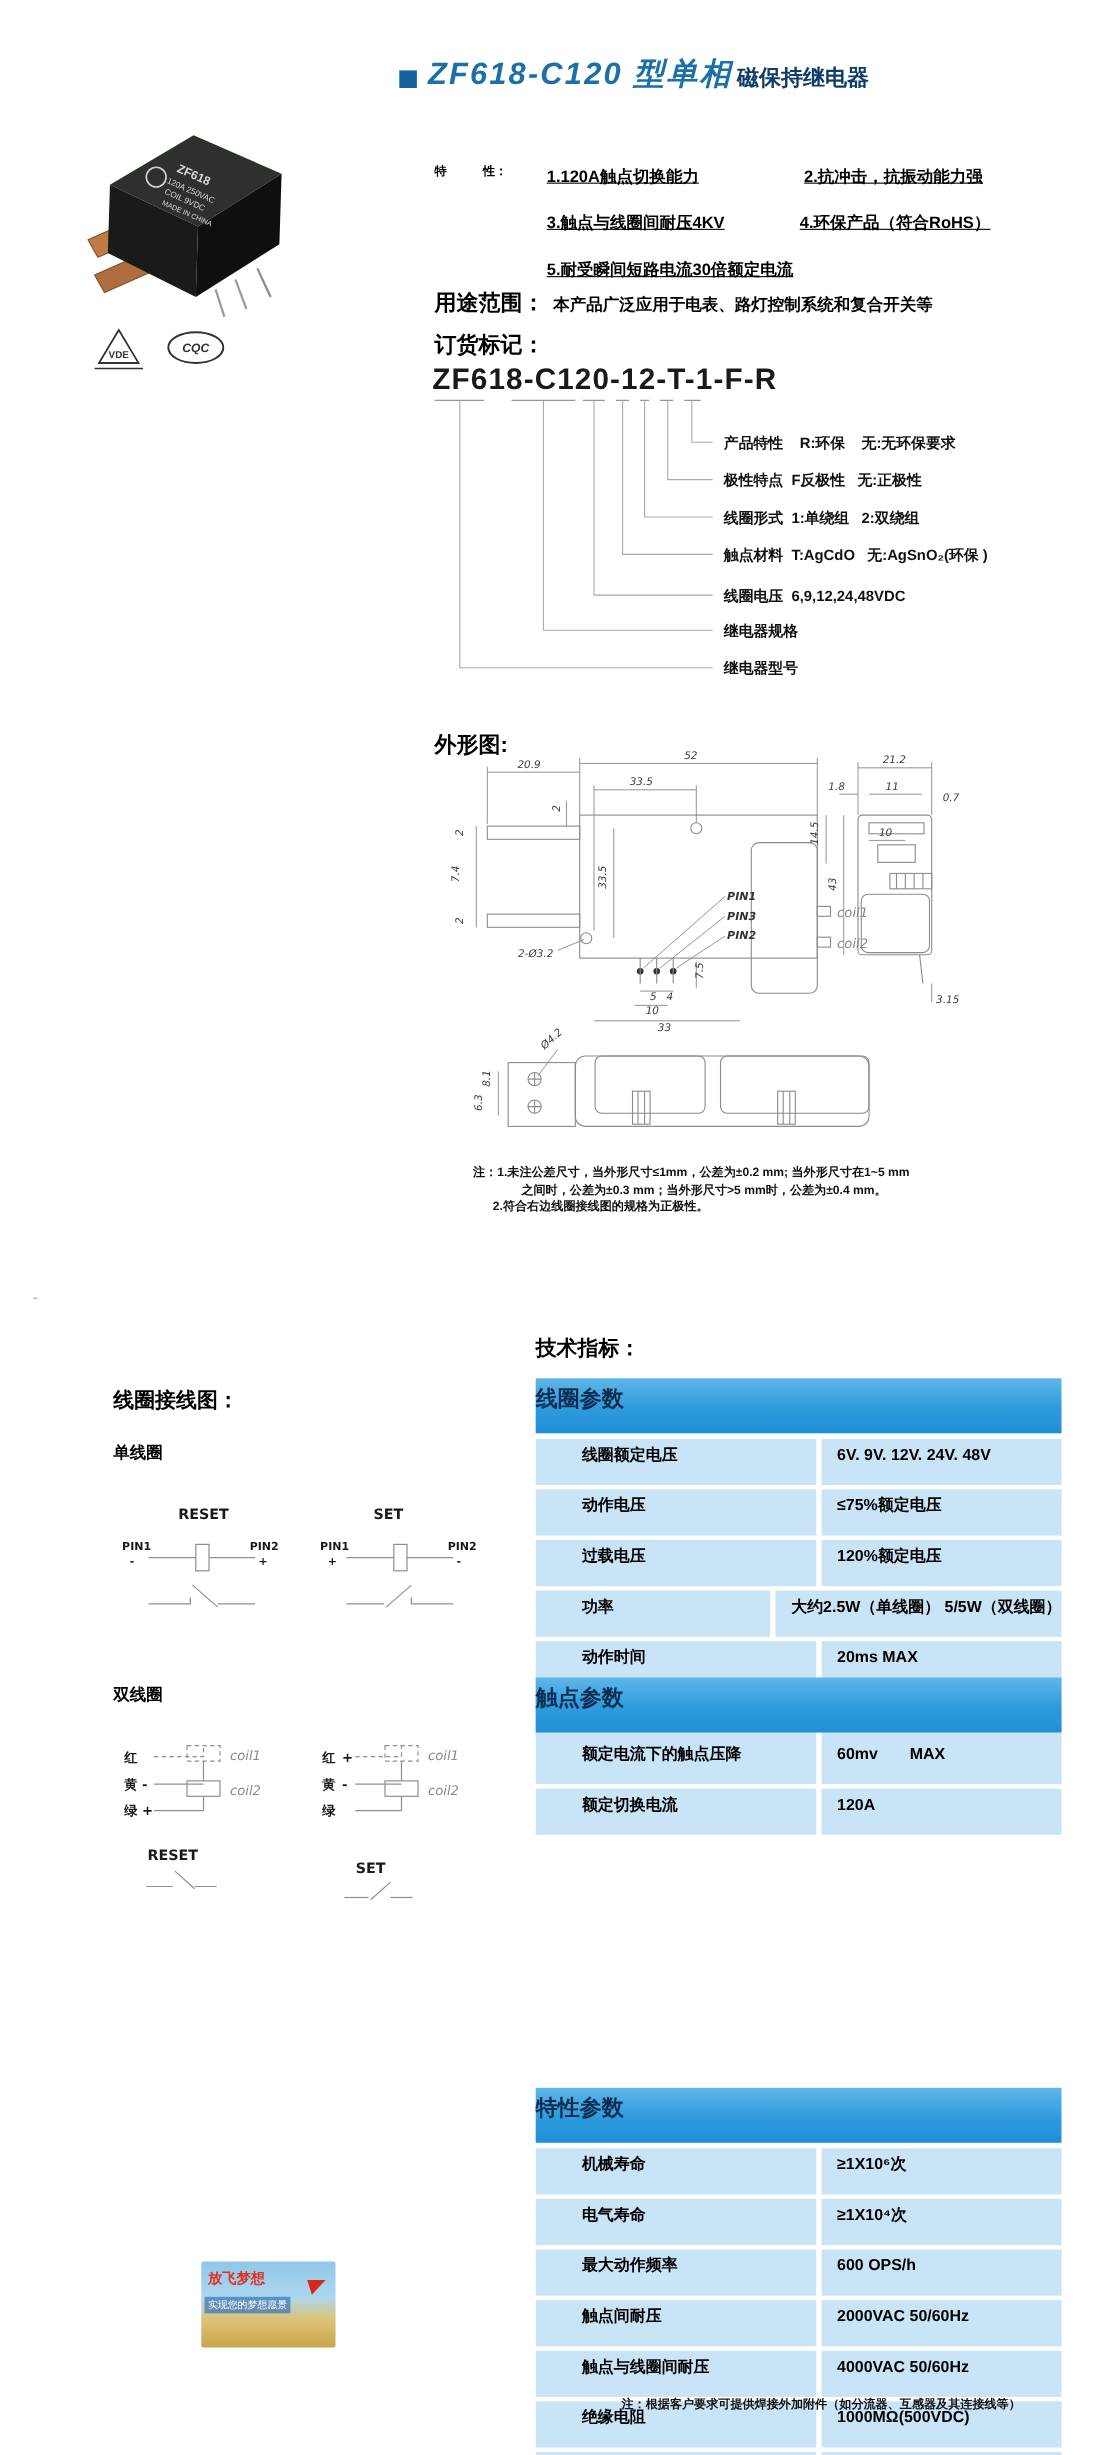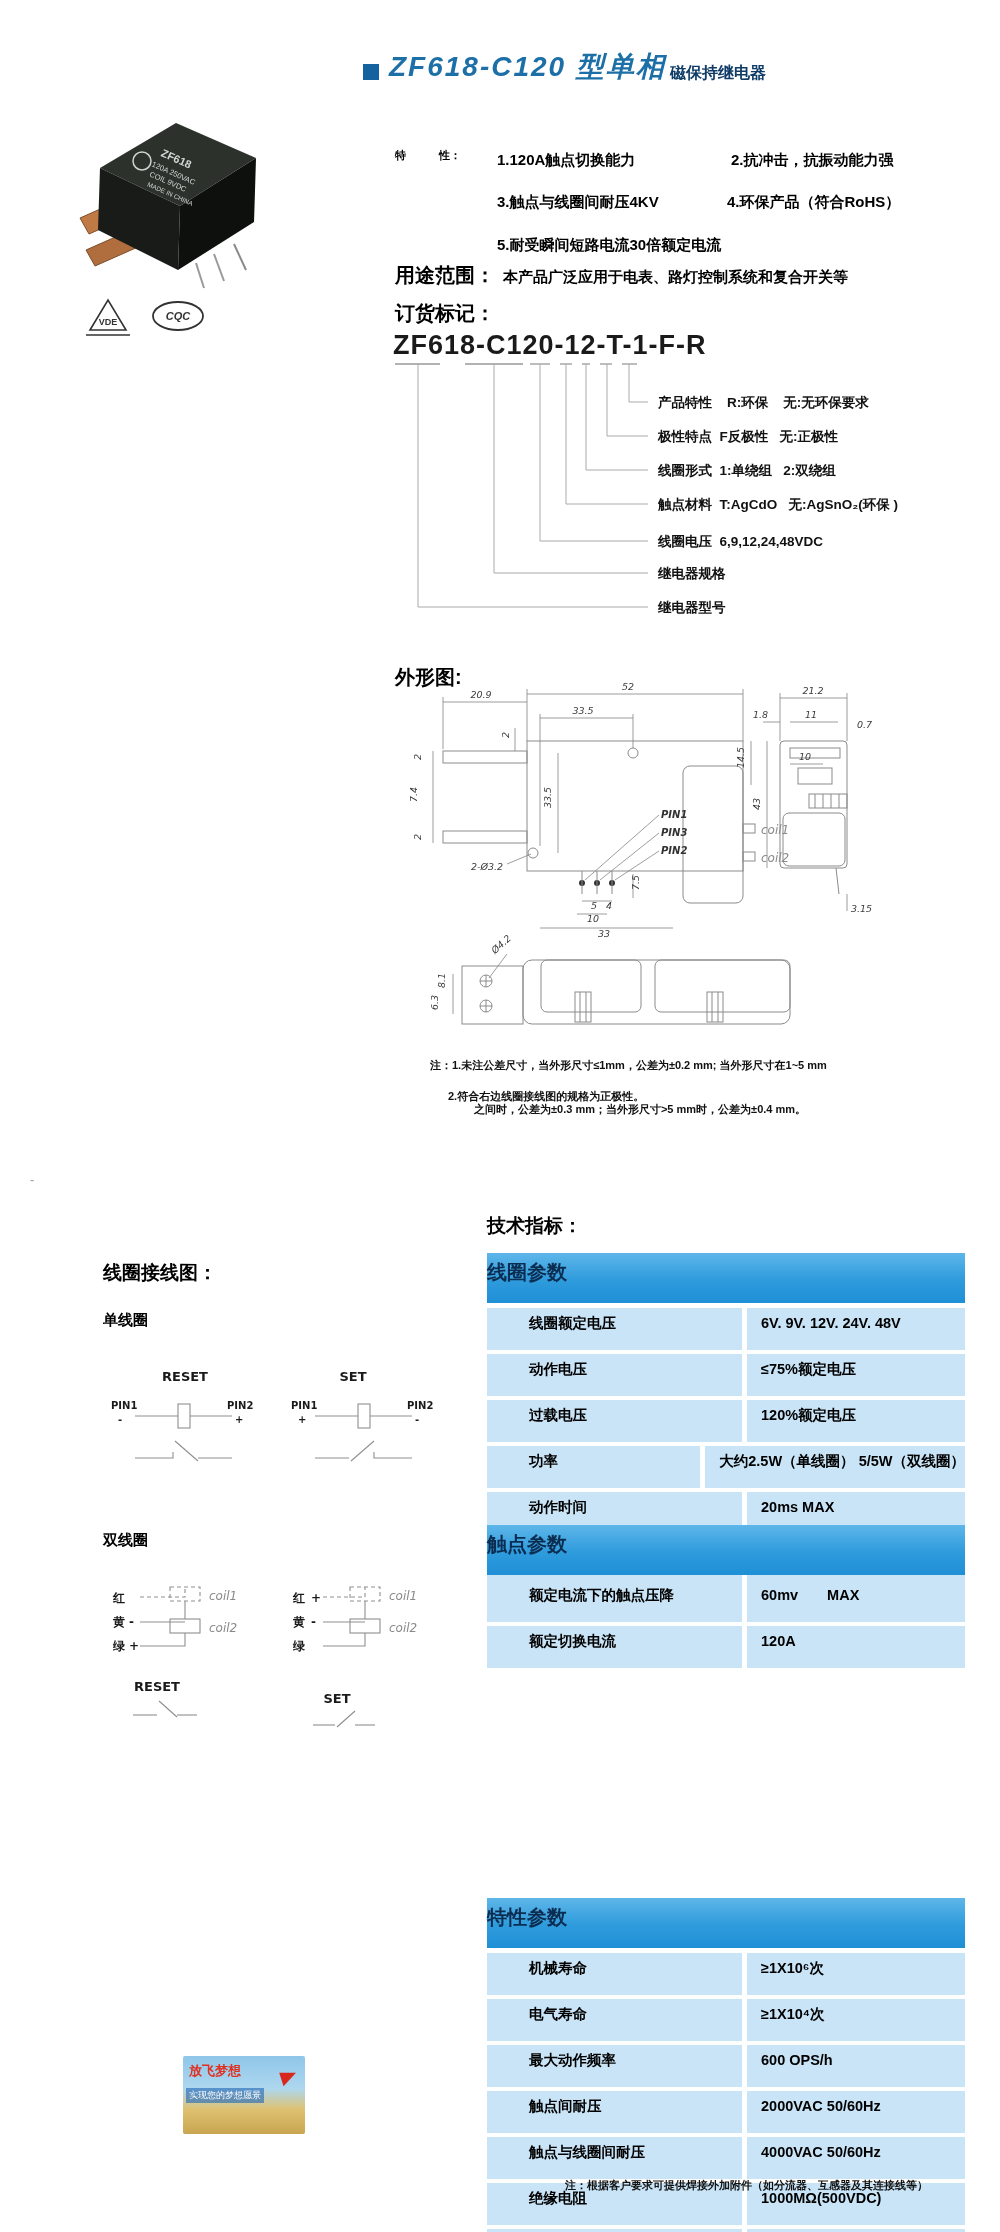--- a/index.html
+++ b/index.html
@@ -2,26 +2,26 @@
 <html><head>
 <meta charset="utf-8">
 <style>
   html,body{margin:0;padding:0;background:#fff;}
   .page{position:relative;width:1000px;height:2232px;background:#fff;overflow:hidden;
         font-family:"Liberation Sans","DejaVu Sans",sans-serif;color:#000;}
   .t{position:absolute;white-space:pre;}
   .title-row{position:absolute;left:363px;top:48px;display:flex;align-items:flex-end;justify-content:center;}
   .title-bullet{width:16px;height:16px;background:#15639e;margin:0 10px 6px 0;}
   .title-model{font-size:28px;font-weight:bold;color:#1c6fa7;letter-spacing:2px;font-style:italic;}
-  .title-suffix{font-size:16px;font-weight:bold;color:#103d68;margin-left:4px;padding-bottom:2px;}
+  .title-suffix{font-size:20px;font-weight:bold;color:#103d68;margin-left:4px;padding-bottom:2px;}
   .h-bold20{font-size:20px;font-weight:bold;}
   .h-bold19{font-size:19px;font-weight:bold;}
   .h-bold15{font-size:15px;font-weight:bold;}
   .feat-label{font-size:11px;font-weight:bold;text-align:right;}
-  .feat-item{font-size:15px;font-weight:bold;}
+  .feat-item{font-size:15px;font-weight:bold;text-decoration:underline;}
   .body-text{font-size:15px;font-weight:bold;}
   .code-text{font-size:27px;font-weight:bold;letter-spacing:1px;color:#1a1a1a;}
   .tree-label{font-size:13.5px;font-weight:bold;color:#111;}
   .note-line{font-size:11px;font-weight:bold;color:#111;}
   .spec-table{position:absolute;left:487px;width:478px;}
   .tbl-header{height:50px;line-height:38px;background:linear-gradient(180deg,#5eb6e9 0%,#2e9bdc 55%,#1f8fd6 100%);
       color:#0b2d52;font-size:20px;font-weight:bold;box-sizing:border-box;margin-bottom:5px;}
   .tbl-row{display:flex;margin-bottom:4px;}
   .cell{background:#c9e4f7;height:42px;line-height:30px;font-size:14.5px;font-weight:bold;
         box-sizing:border-box;white-space:pre;}
@@ -227,21 +227,21 @@
       <line class="ol" x1="425" y1="336" x2="425" y2="366"></line>
     <line class="dl" x1="214" y1="298" x2="196" y2="322"></line>
     <text class="dim" transform="rotate(-42 208 293)" x="200" y="293">Ø4.2</text>
     <line class="dl" x1="160" y1="318" x2="160" y2="332"></line>
       <line class="dl" x1="160" y1="332" x2="160" y2="358"></line>
     <text class="dim" transform="rotate(-90 152 332)" x="152" y="332">8.1</text>
     <text class="dim" transform="rotate(-90 145 354)" x="145" y="354">6.3</text>
   </svg>
 
   <div class="t note-line" style="left:430px;top:1058px;">注：1.未注公差尺寸，当外形尺寸≤1mm，公差为±0.2 mm; 当外形尺寸在1~5 mm</div>
-  <div class="t note-line" style="left:474px;top:1074px;margin-top:28px;">之间时，公差为±0.3 mm；当外形尺寸&gt;5 mm时，公差为±0.4 mm。</div>
+  <div class="t note-line" style="left:474px;top:1074px;">之间时，公差为±0.3 mm；当外形尺寸&gt;5 mm时，公差为±0.4 mm。</div>
   <div class="t note-line" style="left:448px;top:1089px;">2.符合右边线圈接线图的规格为正极性。</div>
 
   <div class="t" style="left:30px;top:1172px;color:#999;font-size:13px;">-</div>
   <div class="t h-bold19" style="left:487px;top:1213px;">技术指标：</div>
 
   <div class="t h-bold19" style="left:103px;top:1260px;">线圈接线图：</div>
   <div class="t h-bold15" style="left:103px;top:1311px;">单线圈</div>
 
   <svg class="t" style="left:85px;top:1355px;" width="360" height="125" viewBox="0 0 360 125">
     <text class="wtxt" x="100" y="26" text-anchor="middle">RESET</text>

